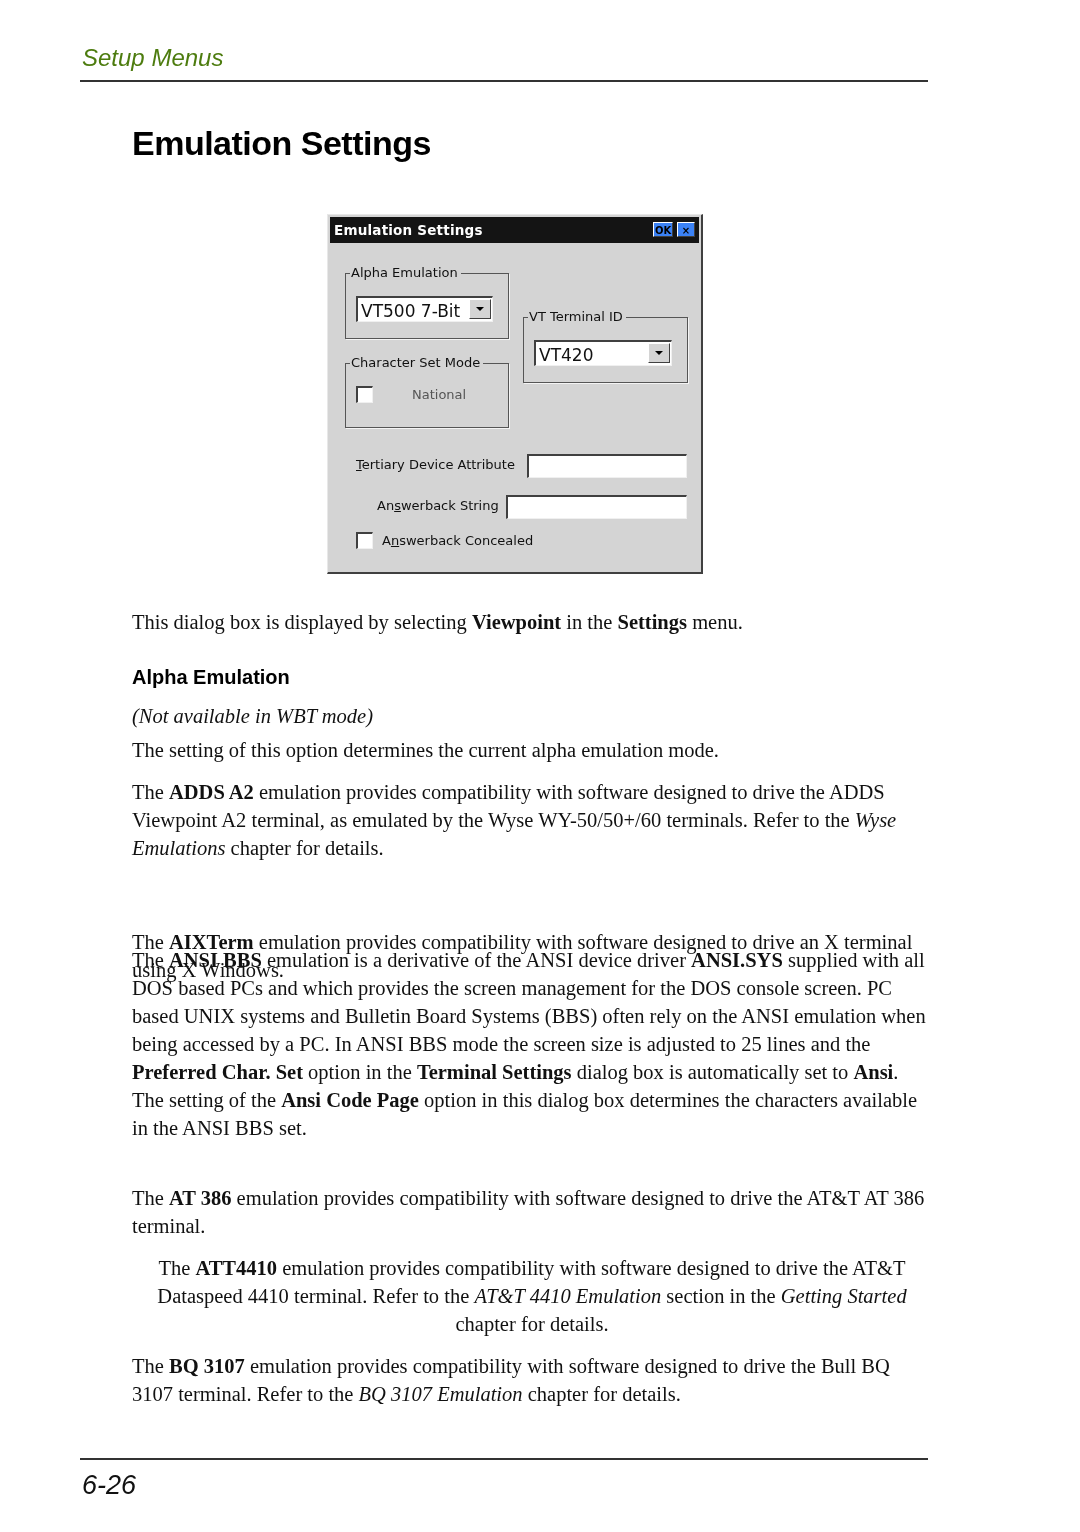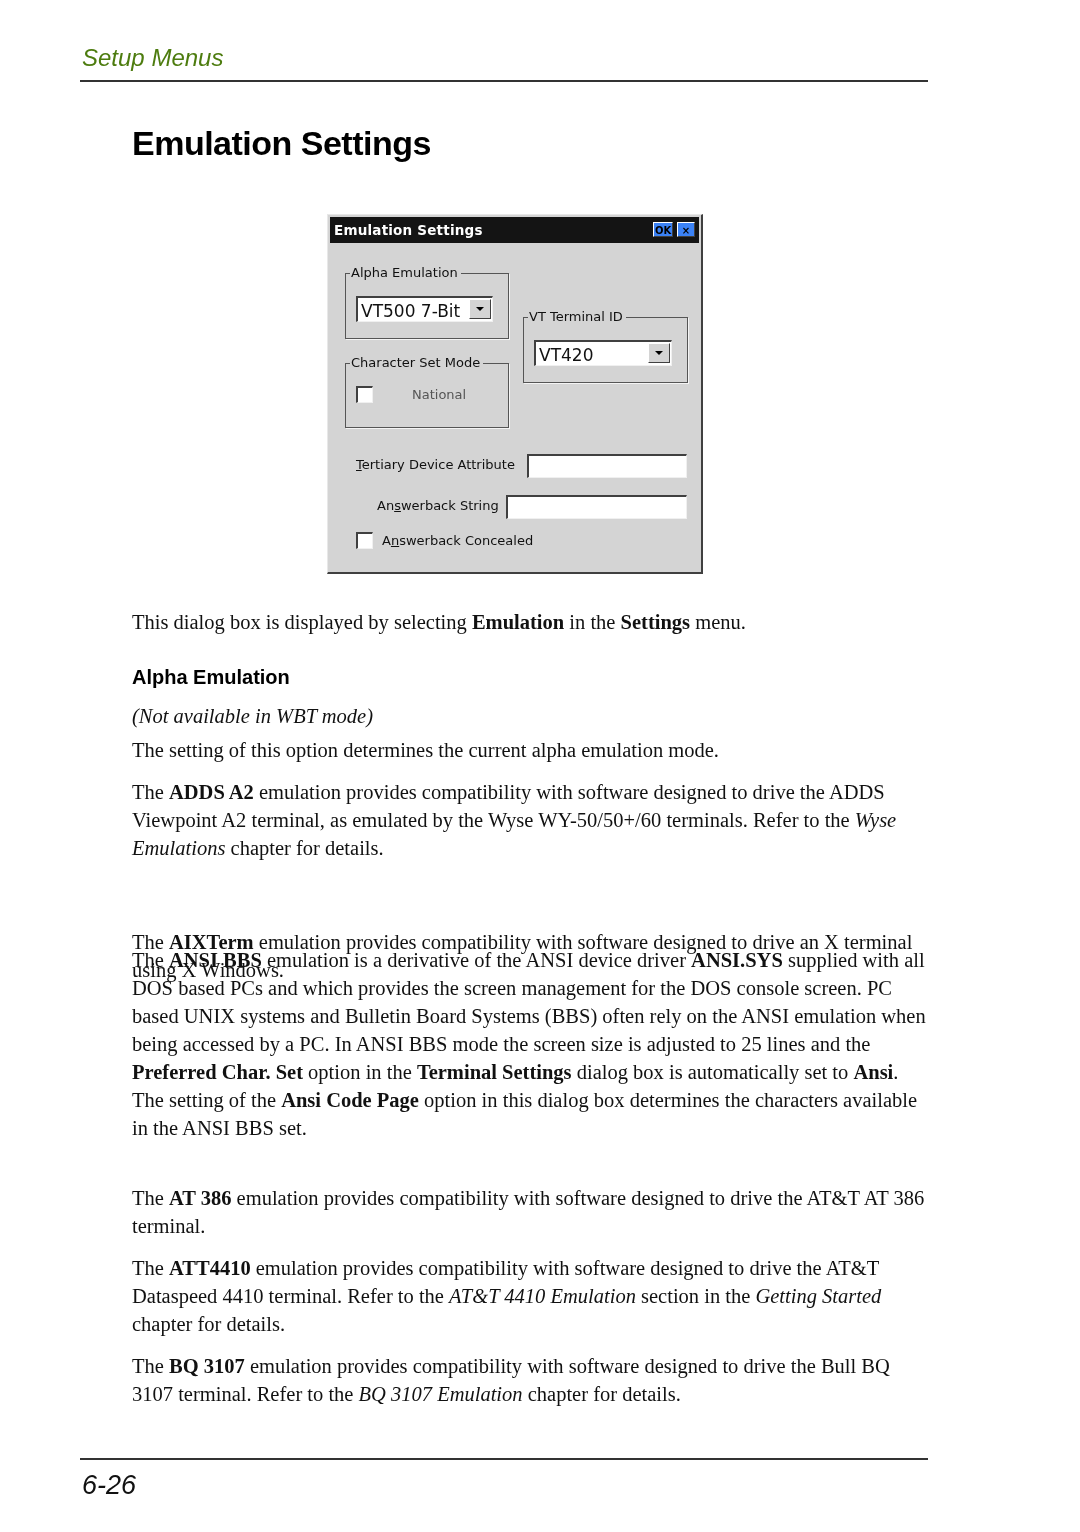--- a/index.html
+++ b/index.html
@@ -139,21 +139,21 @@
   <div class="textbox" style="left:199px; top:239px; width:160px;"></div>
 
   <span class="label" style="left:49px; top:283px;"><span>An</span><u>s</u><span>werback String</span></span>
   <div class="textbox" style="left:178px; top:280px; width:181px;"></div>
 
   <div class="checkbox" style="left:28px; top:317px;"></div>
   <span class="label" style="left:54px; top:318px;"><span>A</span><u>n</u><span>swerback Concealed</span></span>
 </div>
 
 <div class="body" style="top:608px;">
-  <p><span>This dialog box is displayed by selecting </span><b>Emulation</b><span> in the </span><b>Settings</b><span> menu.</span></p>
+  <p><span>This dialog box is displayed by selecting </span><b>Viewpoint</b><span> in the </span><b>Settings</b><span> menu.</span></p>
 </div>
 
 <h2 class="section-heading">Alpha Emulation</h2>
 
 <div class="body" style="top:702px;">
     <p><i>(Not available in WBT mode)</i></p>
   </div>
 <div class="body" style="top:736px;">
     <p>The setting of this option determines the current alpha emulation mode.</p>
   </div>
@@ -167,21 +167,21 @@
 </div>
 
 <div class="body" style="top:946px;">
   <p><span>The </span><b>ANSI BBS</b><span> emulation is a derivative of the ANSI device driver </span><b>ANSI.SYS</b><span> supplied with all DOS based PCs and which provides the screen management for the DOS console screen. PC based UNIX systems and Bulletin Board Systems (BBS) often rely on the ANSI emulation when being accessed by a PC. In ANSI BBS mode the screen size is adjusted to 25 lines and the </span><b>Preferred Char. Set</b><span> option in the </span><b>Terminal Settings</b><span> dialog box is automatically set to </span><b>Ansi</b><span>. The setting of the </span><b>Ansi Code Page</b><span> option in this dialog box determines the characters available in the ANSI BBS set.</span></p>
 </div>
 
 <div class="body" style="top:1184px;">
   <p><span>The </span><b>AT 386</b><span> emulation provides compatibility with software designed to drive the AT&amp;T AT 386 terminal.</span></p>
 </div>
 
-<div class="body" style="top:1254px;">
+<div class="body" style="top:1254px;text-align:center;">
   <p><span>The </span><b>ATT4410</b><span> emulation provides compatibility with software designed to drive the AT&amp;T Dataspeed 4410 terminal. Refer to the </span><i>AT&amp;T 4410 Emulation</i><span> section in the </span><i>Getting Started</i><span> chapter for details.</span></p>
 </div>
 
 <div class="body" style="top:1352px;">
   <p><span>The </span><b>BQ 3107</b><span> emulation provides compatibility with software designed to drive the Bull BQ 3107 terminal. Refer to the </span><i>BQ 3107 Emulation</i><span> chapter for details.</span></p>
 </div>
 
 <div class="rule bottom"></div>
 <div class="page-number">6-26</div>
 

